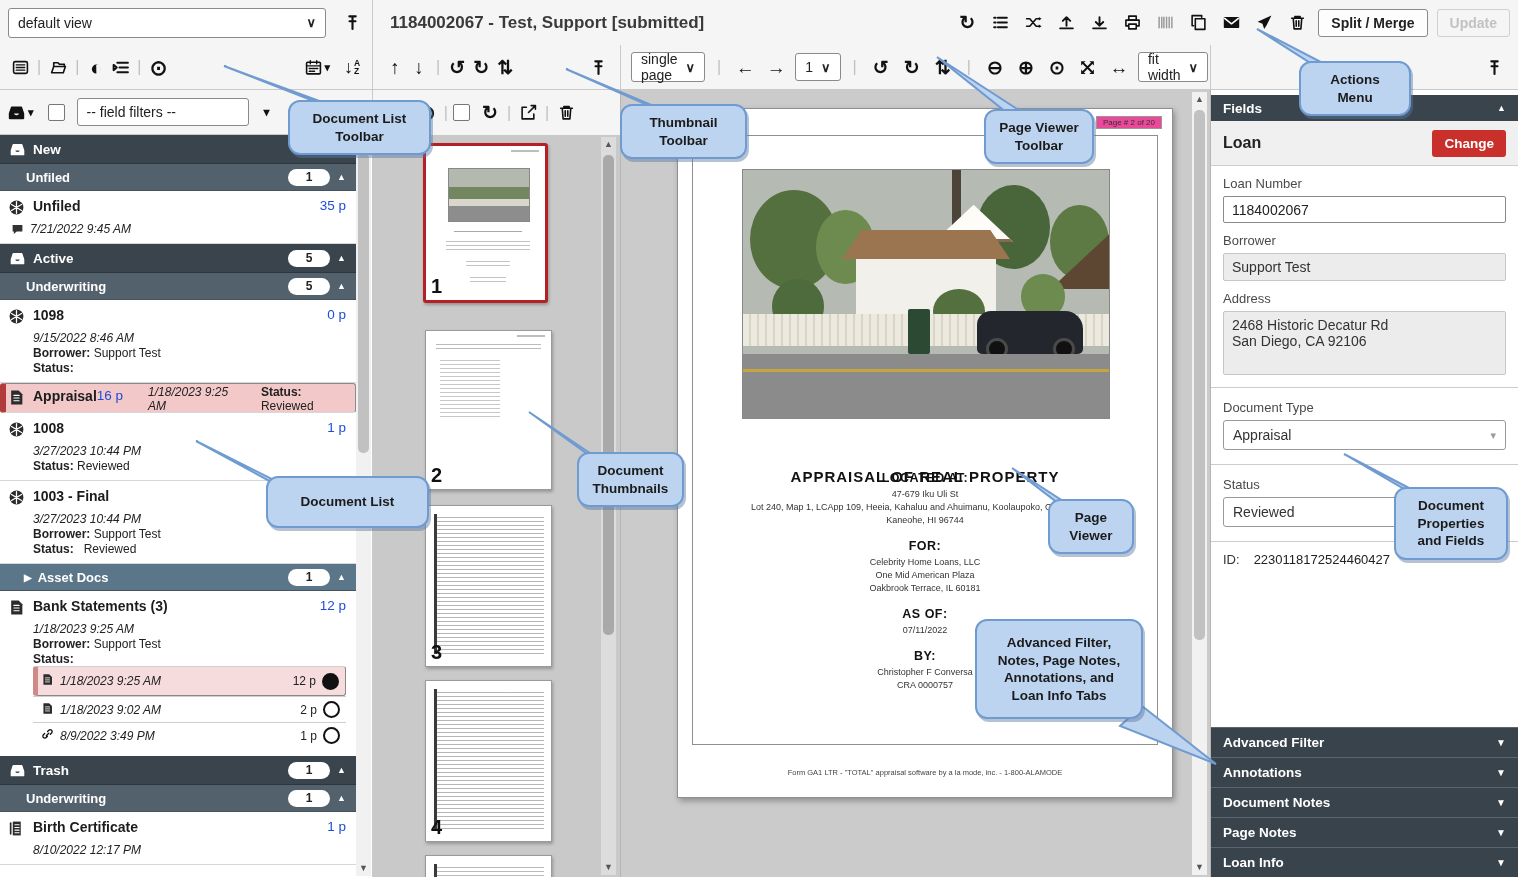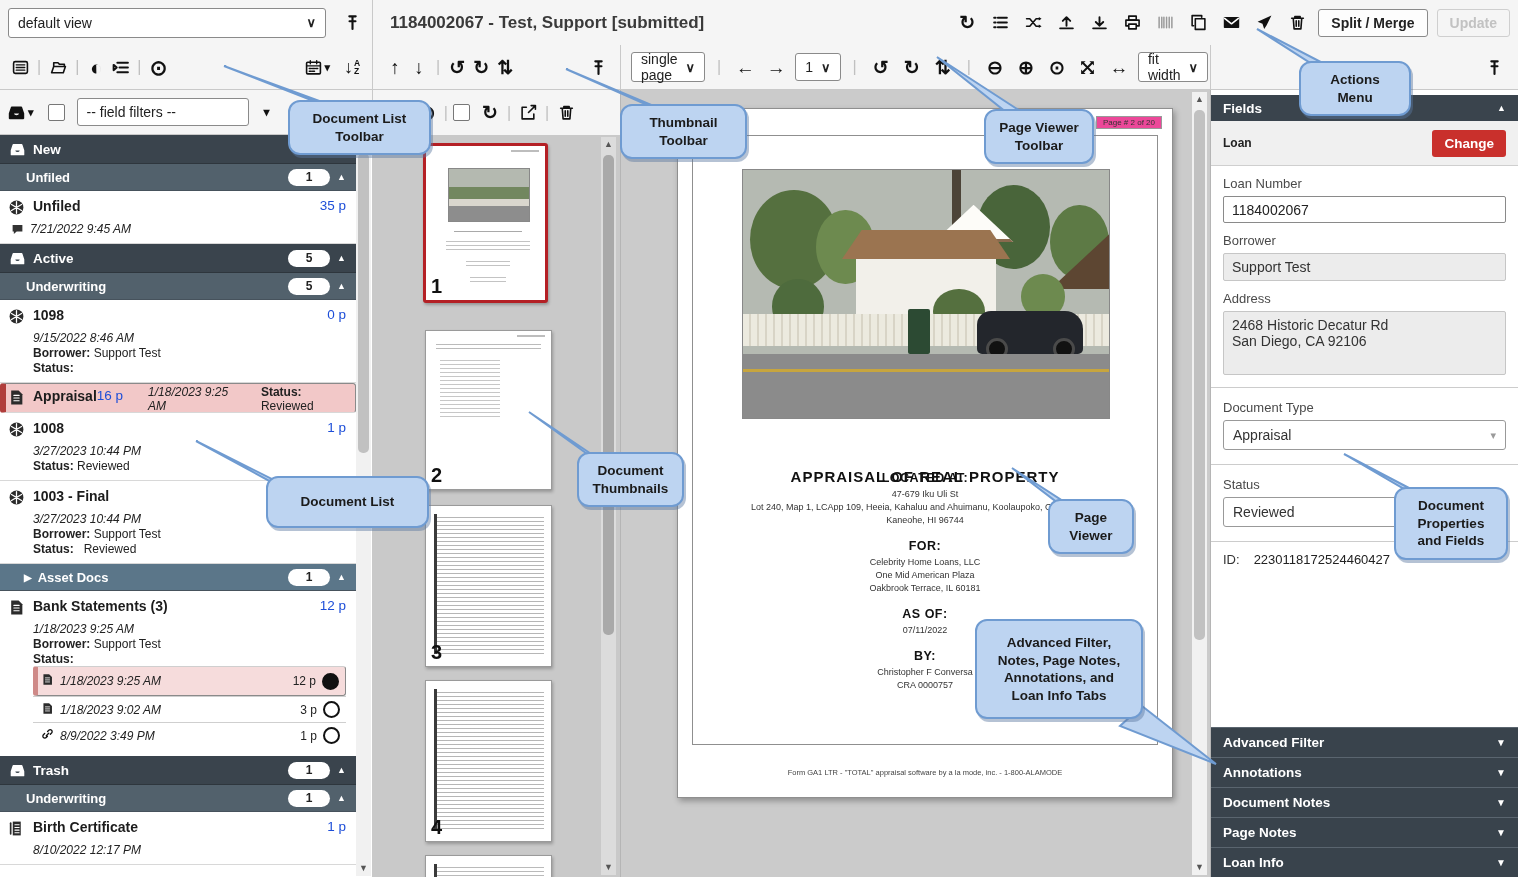--- a/index.html
+++ b/index.html
@@ -83,21 +83,21 @@
   #ph-road{position:absolute;left:0;bottom:0;width:100%;height:26%;background:#8b8b8b;}
   #ph-road:before{content:"";position:absolute;left:0;top:24%;width:100%;height:3px;background:#c7a53e;}
   .vp-title{position:absolute;left:0;width:100%;text-align:center;font-weight:bold;font-size:15px;letter-spacing:1px;color:#111;margin-top:29px;}
   .vp-h{position:absolute;left:0;width:100%;text-align:center;font-weight:bold;font-size:12.5px;color:#111;letter-spacing:.5px;}
   .vp-t{position:absolute;left:0;width:100%;text-align:center;font-size:9px;color:#333;line-height:1.55;}
   .vp-foot{position:absolute;left:0;bottom:20px;width:100%;text-align:center;font-size:7.5px;color:#444;}
   
   #rpanel{left:1210px;top:90px;width:308px;height:787px;background:#fff;border-left:1px solid #b5b5b5;box-sizing:border-box;}
   .dkhdr{height:26px;background:#3a444d;color:#fff;display:flex;align-items:center;justify-content:space-between;padding:0 12px;font-size:13.5px;font-weight:bold;}
   #loanrow{height:44px;background:#f0f0f0;border-bottom:1px solid #cfcfcf;display:flex;align-items:center;justify-content:space-between;padding:0 12px;}
-  #loanrow .t{font-size:12px;font-weight:bold;color:#222;}
+  #loanrow .t{font-size:16px;font-weight:bold;color:#222;}
   .chgbtn{background:#c9302c;color:#fff;font-weight:bold;font-size:13.5px;border:none;border-radius:3px;padding:6px 12px;}
   .flabel{font-size:13px;color:#4a4a4a;margin:10px 0 5px 0;}
   .tin{width:100%;height:27px;border:1px solid #8a8a8a;border-radius:2px;font-size:14px;font-family:"Liberation Sans",sans-serif;padding:0 8px;box-sizing:border-box;background:#fff;color:#222;}
   .ro{background:#ececec;border:1px solid #c6c6c6;color:#333;padding:5px 8px;border-radius:2px;font-size:14px;}
   .fsel{display:flex;justify-content:space-between;align-items:center;height:28px;border:1px solid #999;border-radius:3px;background:#fff;padding:0 9px;font-size:14px;color:#333;}
   .fsec{border-top:1px solid #cccccc;padding:2px 12px 14px 12px;}
   .acc{position:absolute;left:0;bottom:0;width:100%;}
   .acc-item{height:30px;background:#39434c;color:#fff;display:flex;align-items:center;justify-content:space-between;padding:0 12px;font-size:13.5px;font-weight:bold;border-top:1px solid #5a656f;box-sizing:border-box;}
   .acc-item .cv{font-size:10px;}
   
@@ -464,21 +464,21 @@
       </div>
       <div class="ver">
         <span class="d-ic">
           <svg class="svgi" style="width:13px;height:13px;" viewBox="0 0 16 16">
               <path d="M3 1.5h7l3.5 3.5v9.5H3z" fill="#2b2b2b" stroke="none"></path>
               <path d="M5.5 6h5M5.5 8.5h5M5.5 11h5" stroke="#fff" stroke-width="1"></path>
             </svg>
         </span>
         <span>1/18/2023 9:02 AM</span>
         <span class="grow"></span>
-        <span style="font-style:normal;">3 p</span>
+        <span style="font-style:normal;">2 p</span>
         <span class="radio"></span>
       </div>
       <div class="ver">
         <span class="d-ic">
           <svg class="svgi" style="width:13px;height:13px;" viewBox="0 0 16 16">
               <path d="M6.5 9.5l3-3M4.5 6.8L3 8.3a2.4 2.4 0 003.4 3.4l1.5-1.5M8.1 4.3l1.5-1.5A2.4 2.4 0 0113 6.2l-1.5 1.5" stroke-width="1.6"></path>
             </svg>
         </span>
         <span>8/9/2022 3:49 PM</span>
         <span class="grow"></span>

